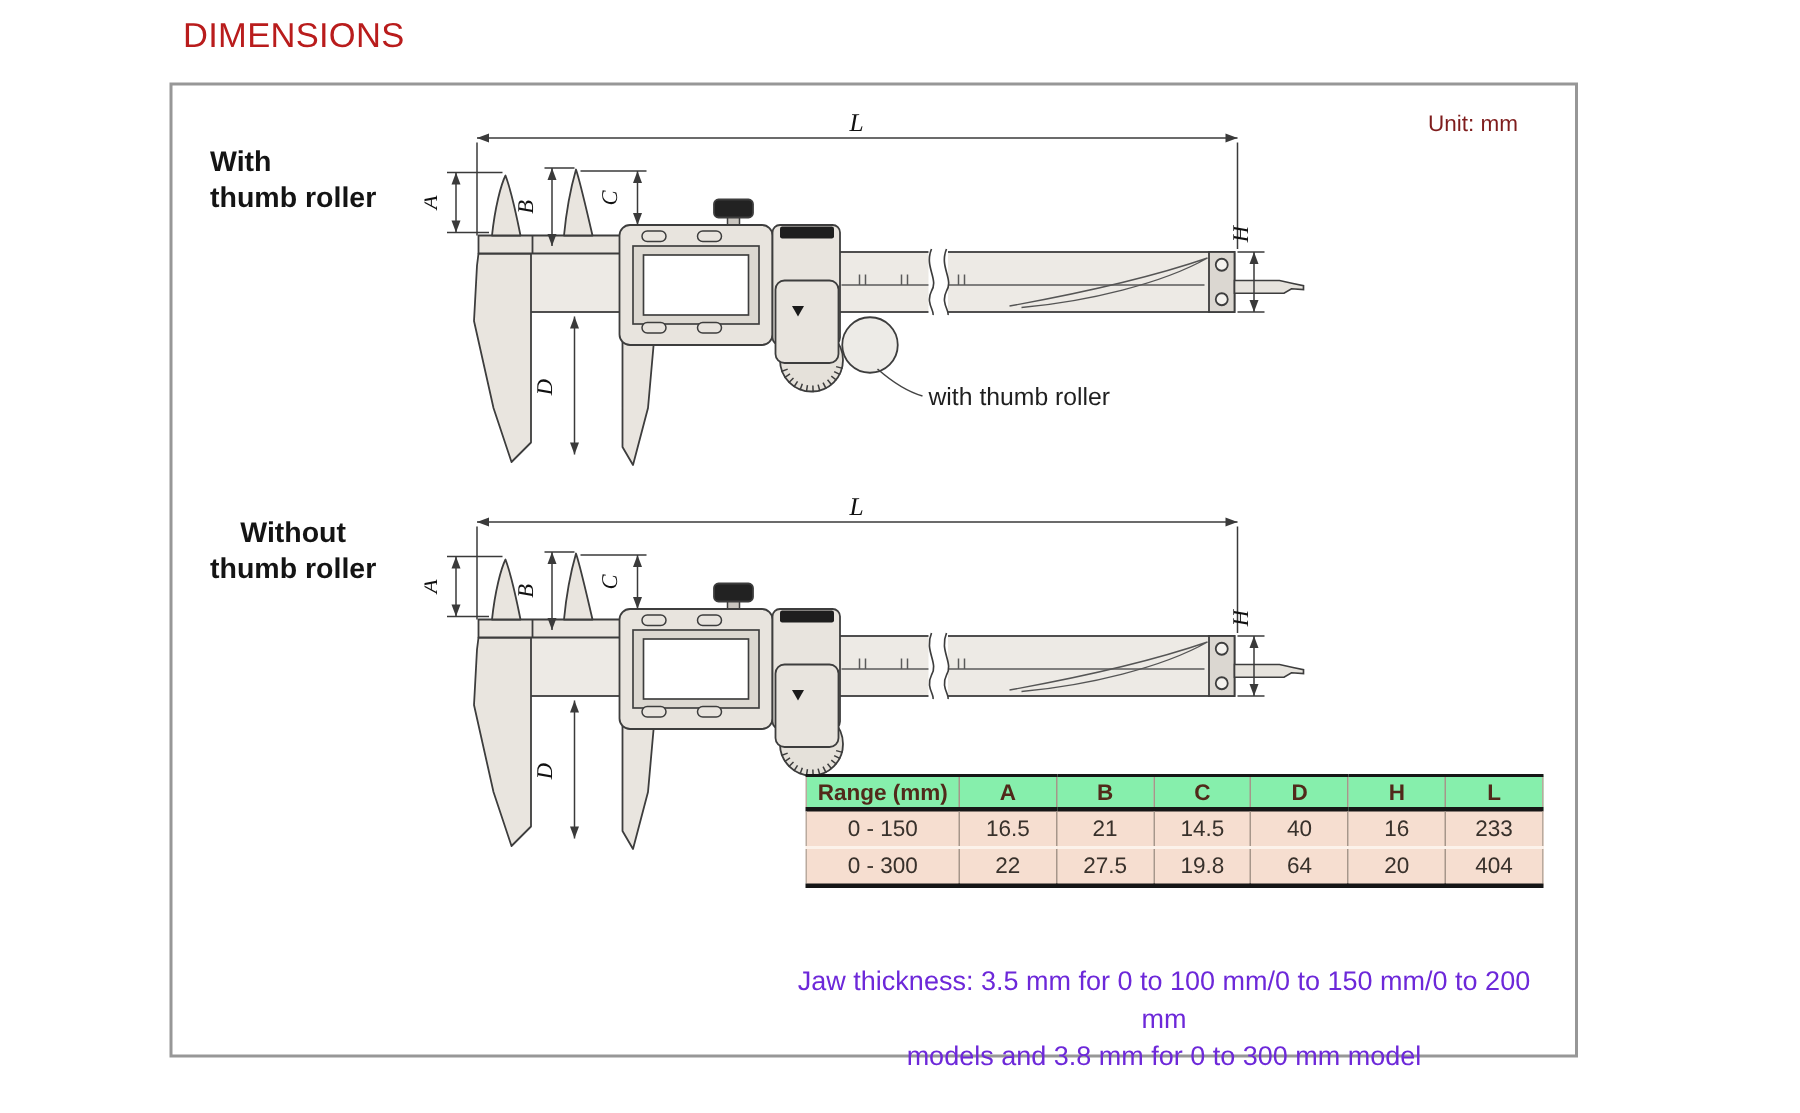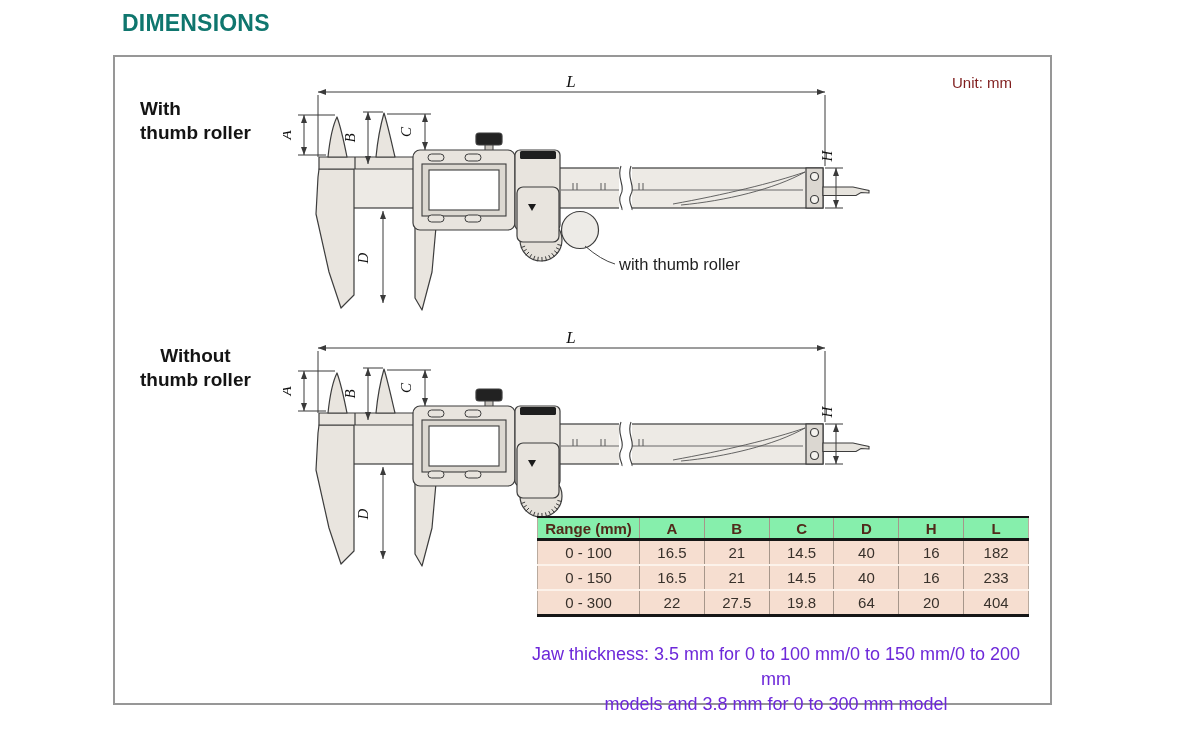--- a/index.html
+++ b/index.html
@@ -2,21 +2,21 @@
 <html><head>
 <meta charset="utf-8">
 <style>
   html,body{margin:0;padding:0;}
   body{
     width:1200px;height:742px;position:relative;background:#ffffff;
     font-family:"Liberation Sans",sans-serif;overflow:hidden;
   }
   .page-title{
     position:absolute;left:122px;top:10px;
-    font-size:23px;font-weight:bold;color:#0f766e;letter-spacing:0.2px;
+    font-size:23px;font-weight:normal;color:#b91c1c;letter-spacing:0.2px;
   }
   .frame{
     position:absolute;left:113px;top:55px;width:935px;height:646px;
     border:2px solid #979797;background:#fff;
   }
   .unit-label{
     position:absolute;left:952px;top:74px;font-size:15px;color:#7f1d1d;
   }
   .side-label{
     position:absolute;left:140px;font-weight:bold;font-size:19px;
@@ -283,29 +283,20 @@
           <th>A</th>
           <th>B</th>
           <th>C</th>
           <th>D</th>
           <th>H</th>
           <th>L</th>
         </tr>
       </thead>
       <tbody>
         <tr>
-          <td>0 - 100</td>
-          <td>16.5</td>
-          <td>21</td>
-          <td>14.5</td>
-          <td>40</td>
-          <td>16</td>
-          <td>182</td>
-        </tr>
-        <tr>
           <td>0 - 150</td>
           <td>16.5</td>
           <td>21</td>
           <td>14.5</td>
           <td>40</td>
           <td>16</td>
           <td>233</td>
         </tr>
         <tr>
           <td>0 - 300</td>

